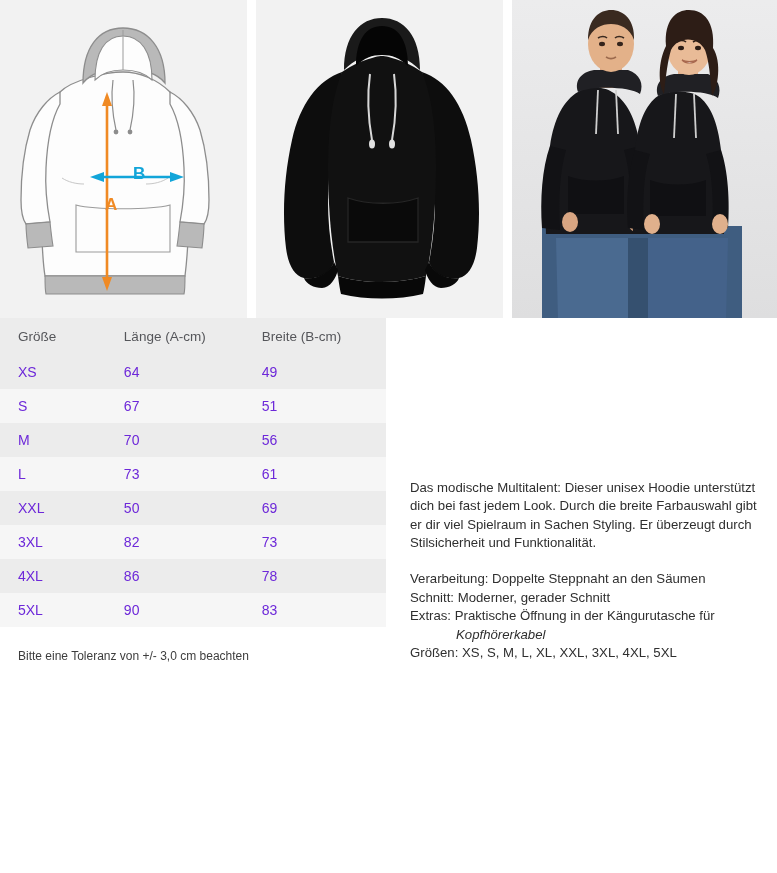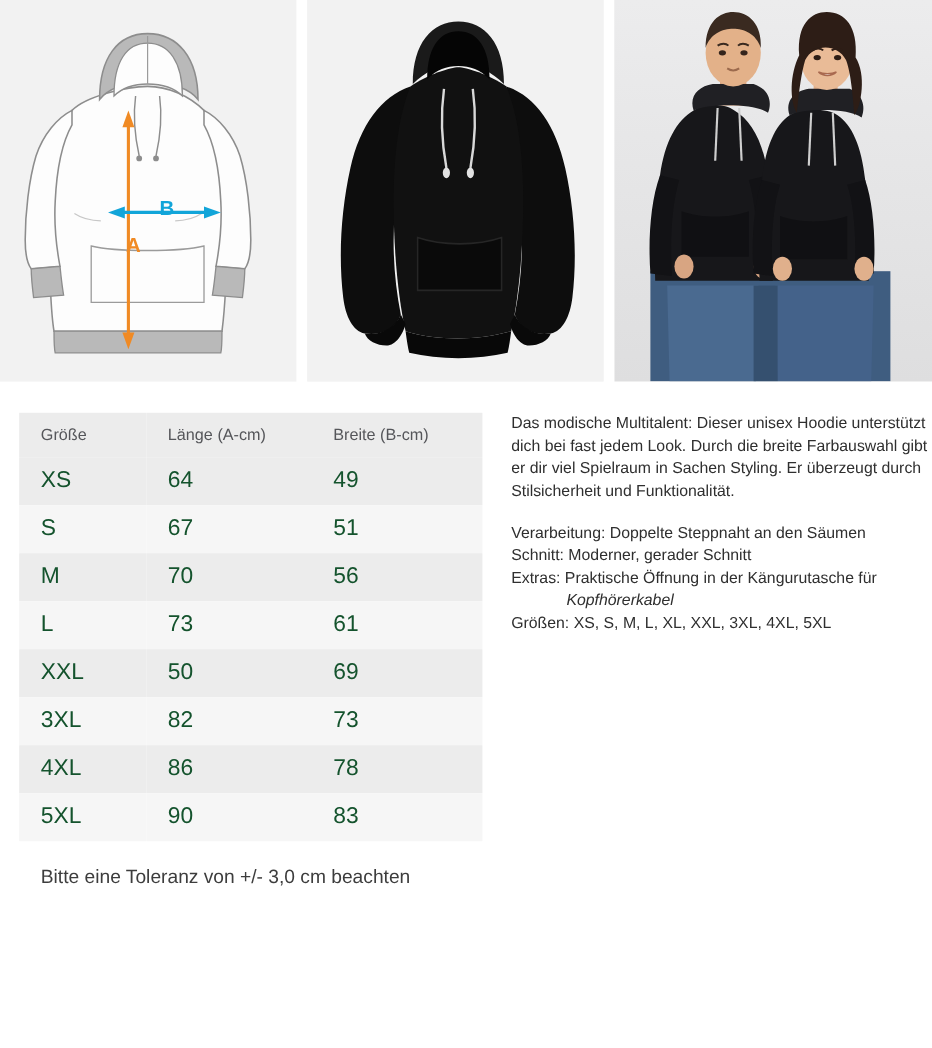--- a/index.html
+++ b/index.html
@@ -52,51 +52,52 @@
 
   
   .hoodie-flat-svg { display: block; }
 
   
   .models-svg { display: block; }
 
   
   .lower {
     display: flex;
-    margin-top: 26px;
-    padding-left: 16px;
+    margin-top: 0;
+    padding-left: 0;
+    align-items: flex-end;
   }
 
   
   .size-table {
     width: 386px;
     border-collapse: collapse;
     font-size: 13.5px;
   }
   .size-table th {
     text-align: left;
     font-weight: normal;
     color: #55565a;
     padding: 11px 0 11px 18px;
     background: #ececec;
     font-size: 13.5px;
   }
   .size-table td {
     padding: 9px 0 9px 18px;
-    color: #14532d;
-    font-size: 19px;
+    color: #6d28d9;
+    font-size: 14px;
   }
   .size-table tbody tr:nth-child(odd) { background: #ececec; }
   .size-table tbody tr:nth-child(even) { background: #f6f6f6; }
   .col-size { width: 100px; }
   .col-len  { width: 140px; }
   .col-wid  { width: 146px; }
 
   .tolerance {
-    font-size: 16px;
+    font-size: 12px;
     color: #3d3d3d;
     margin-top: 22px;
     padding-left: 18px;
   }
 
   
   .desc {
     width: 375px;
     padding-left: 24px;
     box-sizing: border-box;

